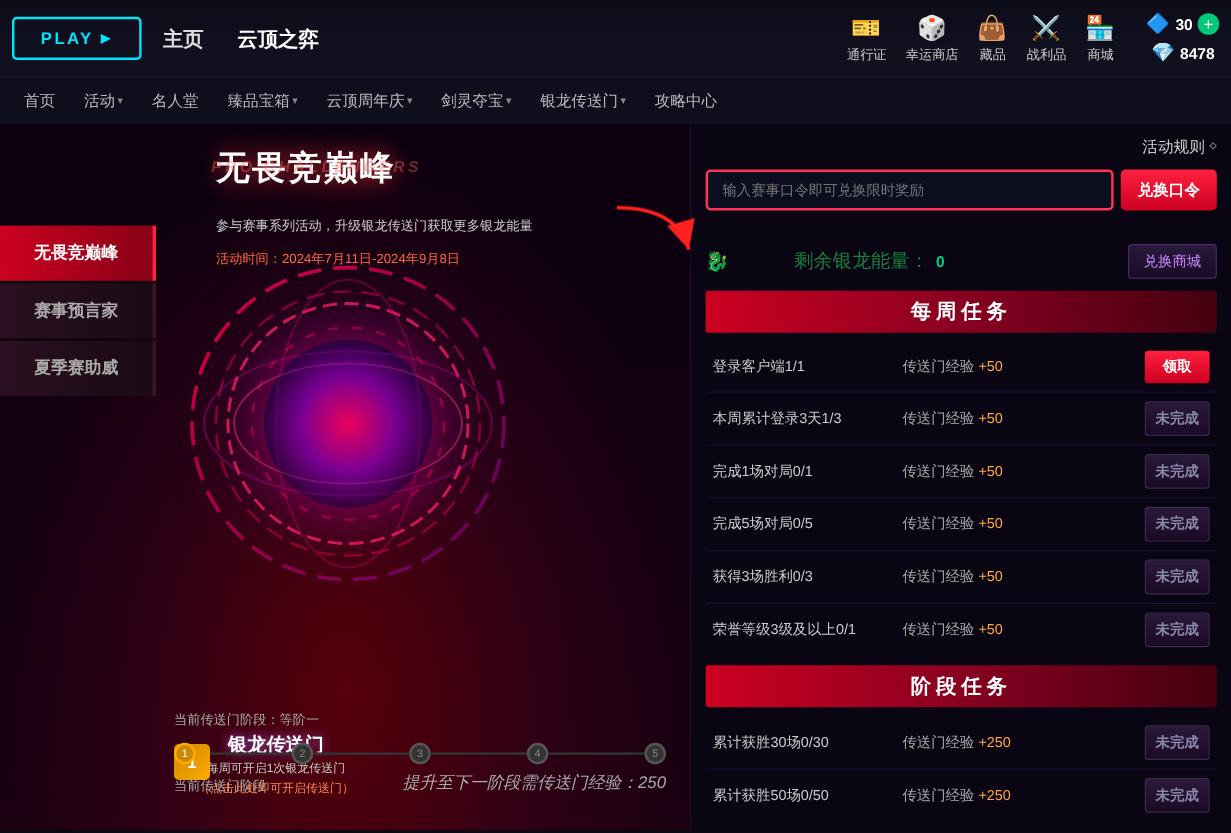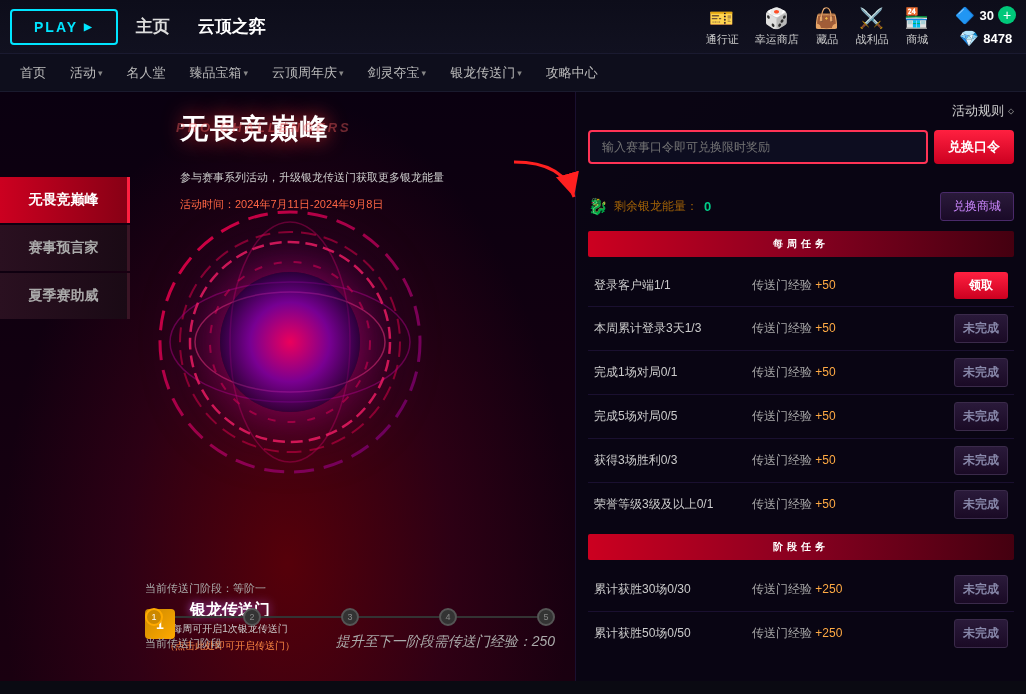--- a/index.html
+++ b/index.html
@@ -10,21 +10,21 @@
       font-family: 'Microsoft YaHei', Arial, sans-serif;
       overflow: hidden;
       color: #fff;
     }
 
     
     .top-nav {
       display: flex;
       align-items: center;
       background: linear-gradient(180deg, #0d0d1a 0%, #111120 100%);
-      height: 54px;
+      height: 65px;
       padding: 0 10px;
       border-bottom: 1px solid #1a1a30;
       position: relative;
     }
     .play-btn {
       background: transparent;
       border: 2px solid #00e5ff;
       color: #00e5ff;
       font-size: 14px;
       font-weight: bold;
@@ -405,38 +405,38 @@
       white-space: nowrap;
     }
 
     .energy-row {
       display: flex;
       align-items: center;
       gap: 6px;
       margin-bottom: 2px;
     }
     .energy-icon { color: #cc3366; font-size: 16px; }
-    .energy-text { font-size: 12px; color: #a16207; }
+    .energy-text { font-size: 16px; color: #15803d; margin-left: 48px; }
     .energy-val { color: #00cc88; font-size: 13px; font-weight: bold; }
     .shop-btn {
       margin-left: auto;
       background: linear-gradient(180deg, #2a1a3a 0%, #1a0a28 100%);
       border: 1px solid #4a2a6a;
       color: #cc88ff;
       font-size: 12px;
       padding: 5px 12px;
       border-radius: 3px;
       cursor: pointer;
     }
 
     
     .section-header {
       background: linear-gradient(90deg, #cc0020 0%, #880020 50%, #440010 100%);
       color: #fff;
-      font-size: 10px;
+      font-size: 17px;
       font-weight: bold;
       text-align: center;
       padding: 6px;
       border-radius: 2px;
       letter-spacing: 4px;
     }
     .task-row {
       display: flex;
       align-items: center;
       padding: 7px 6px;

